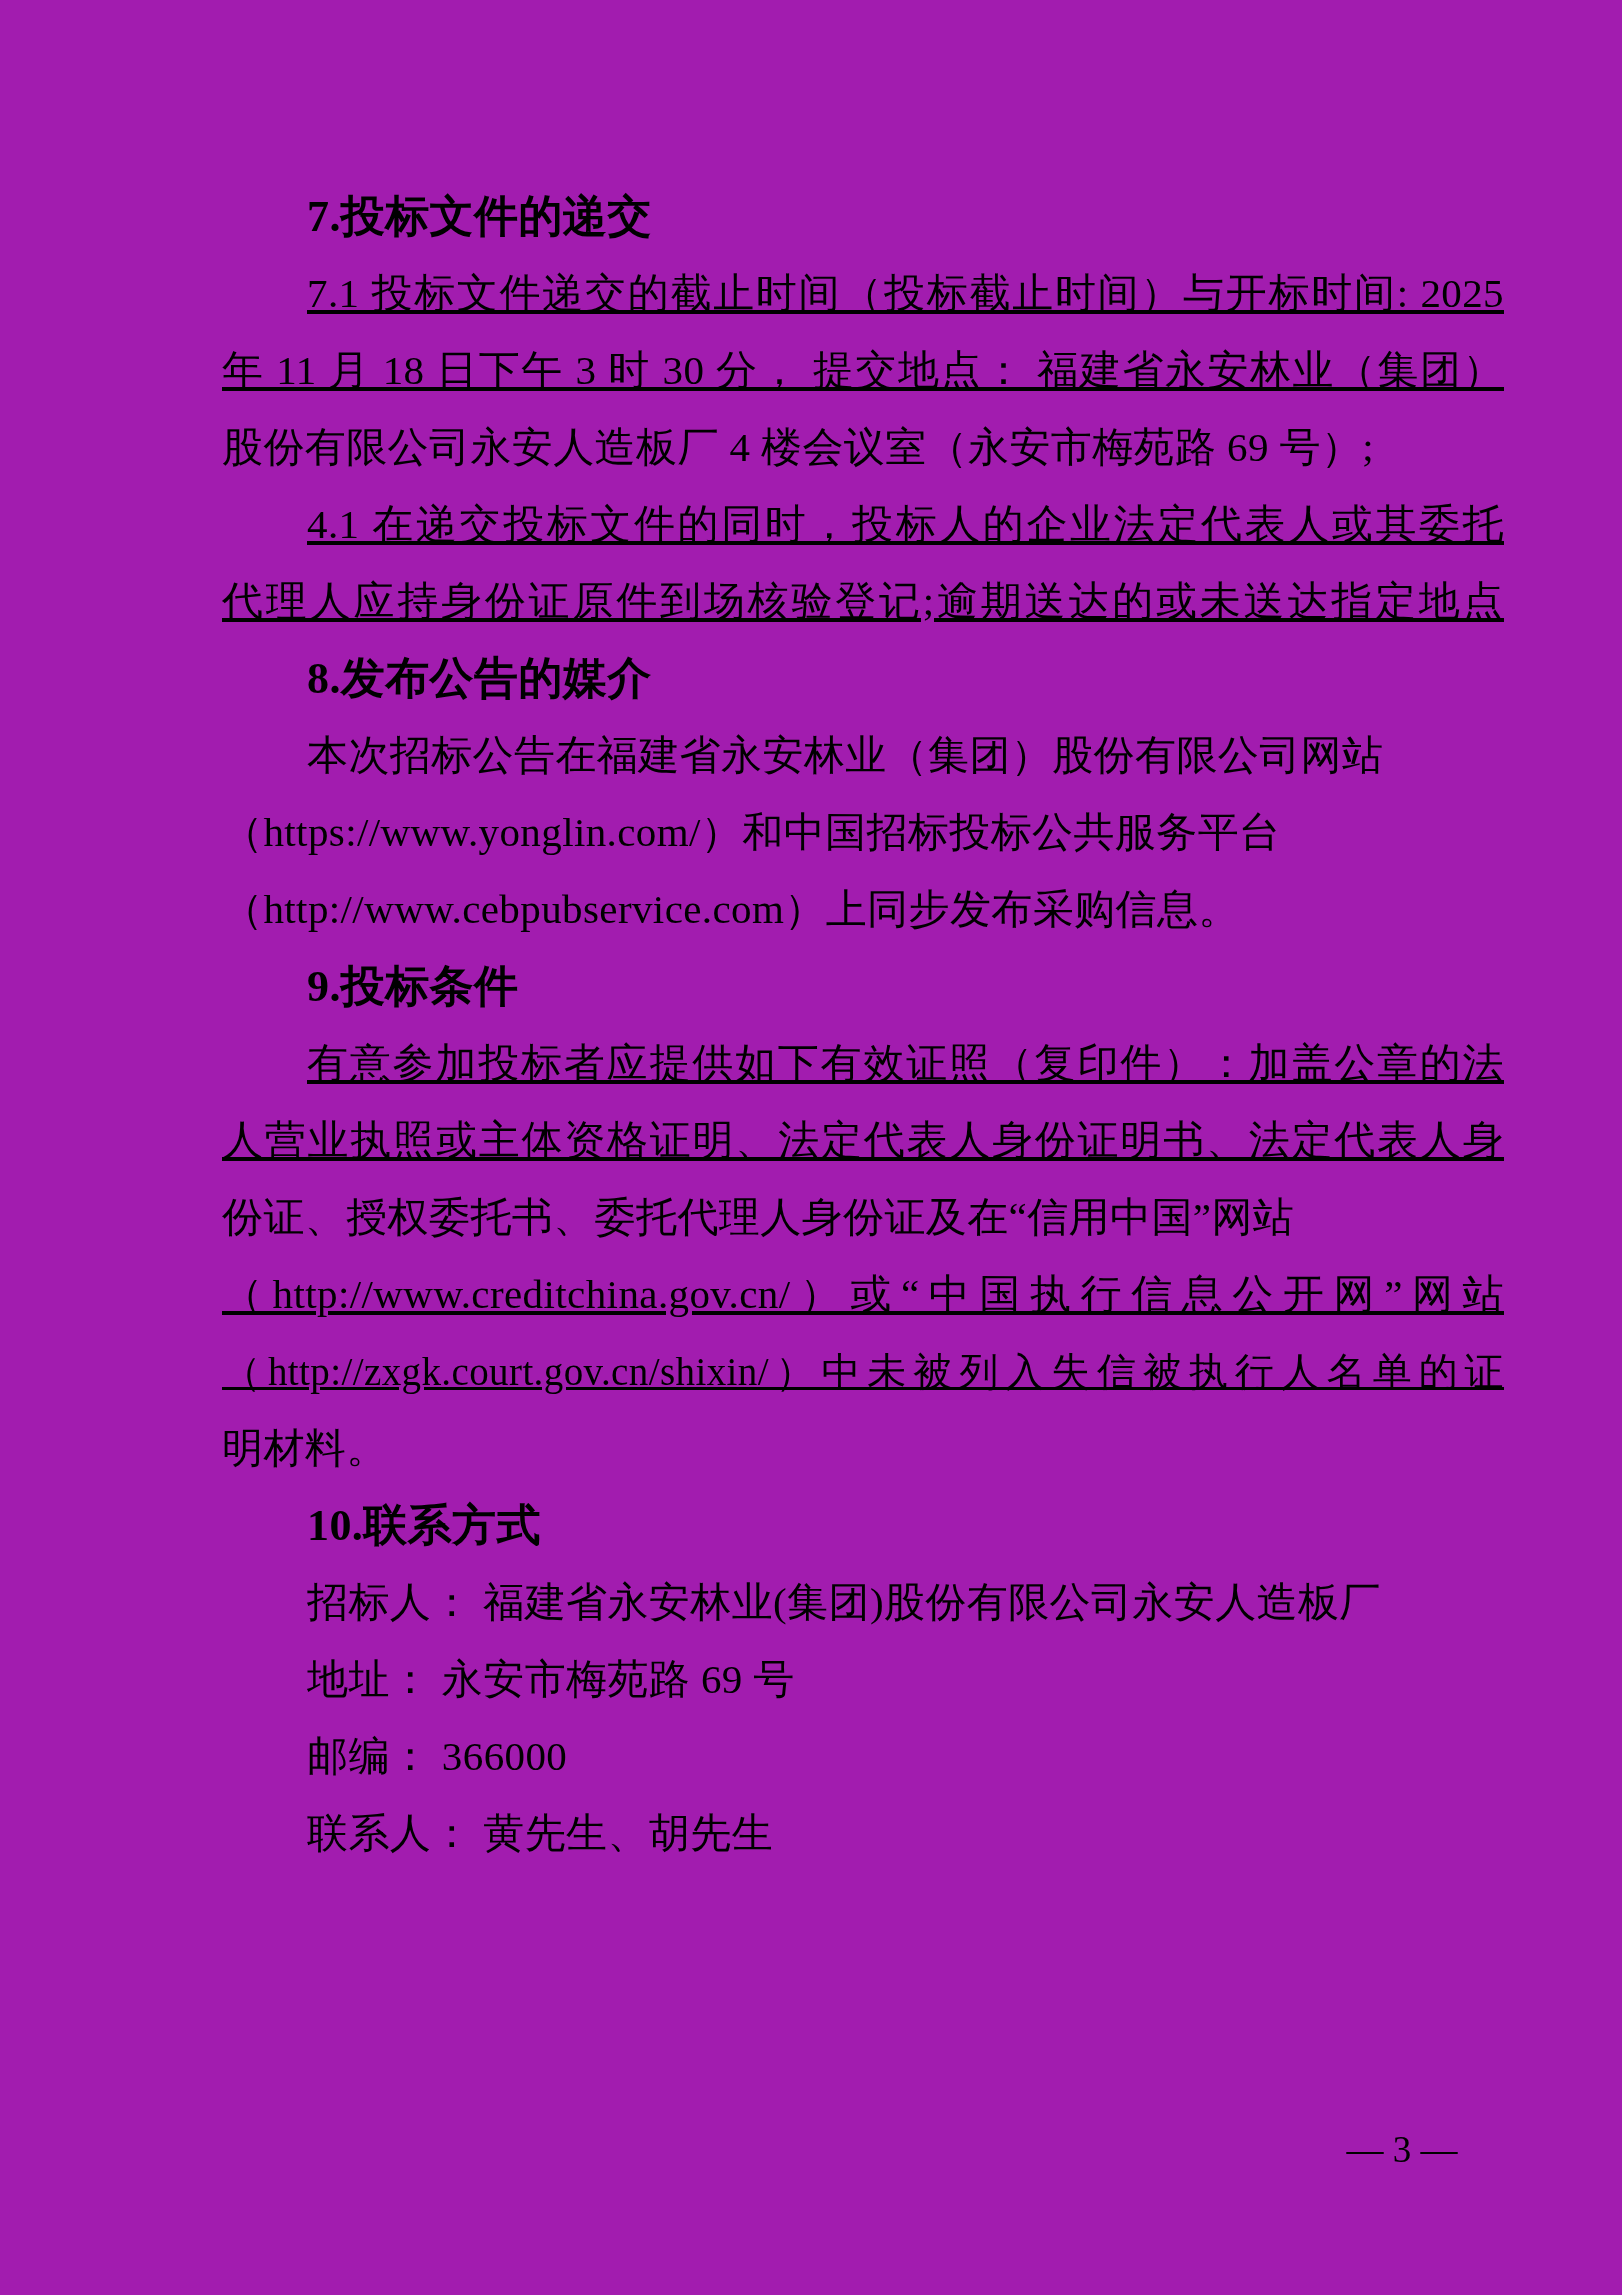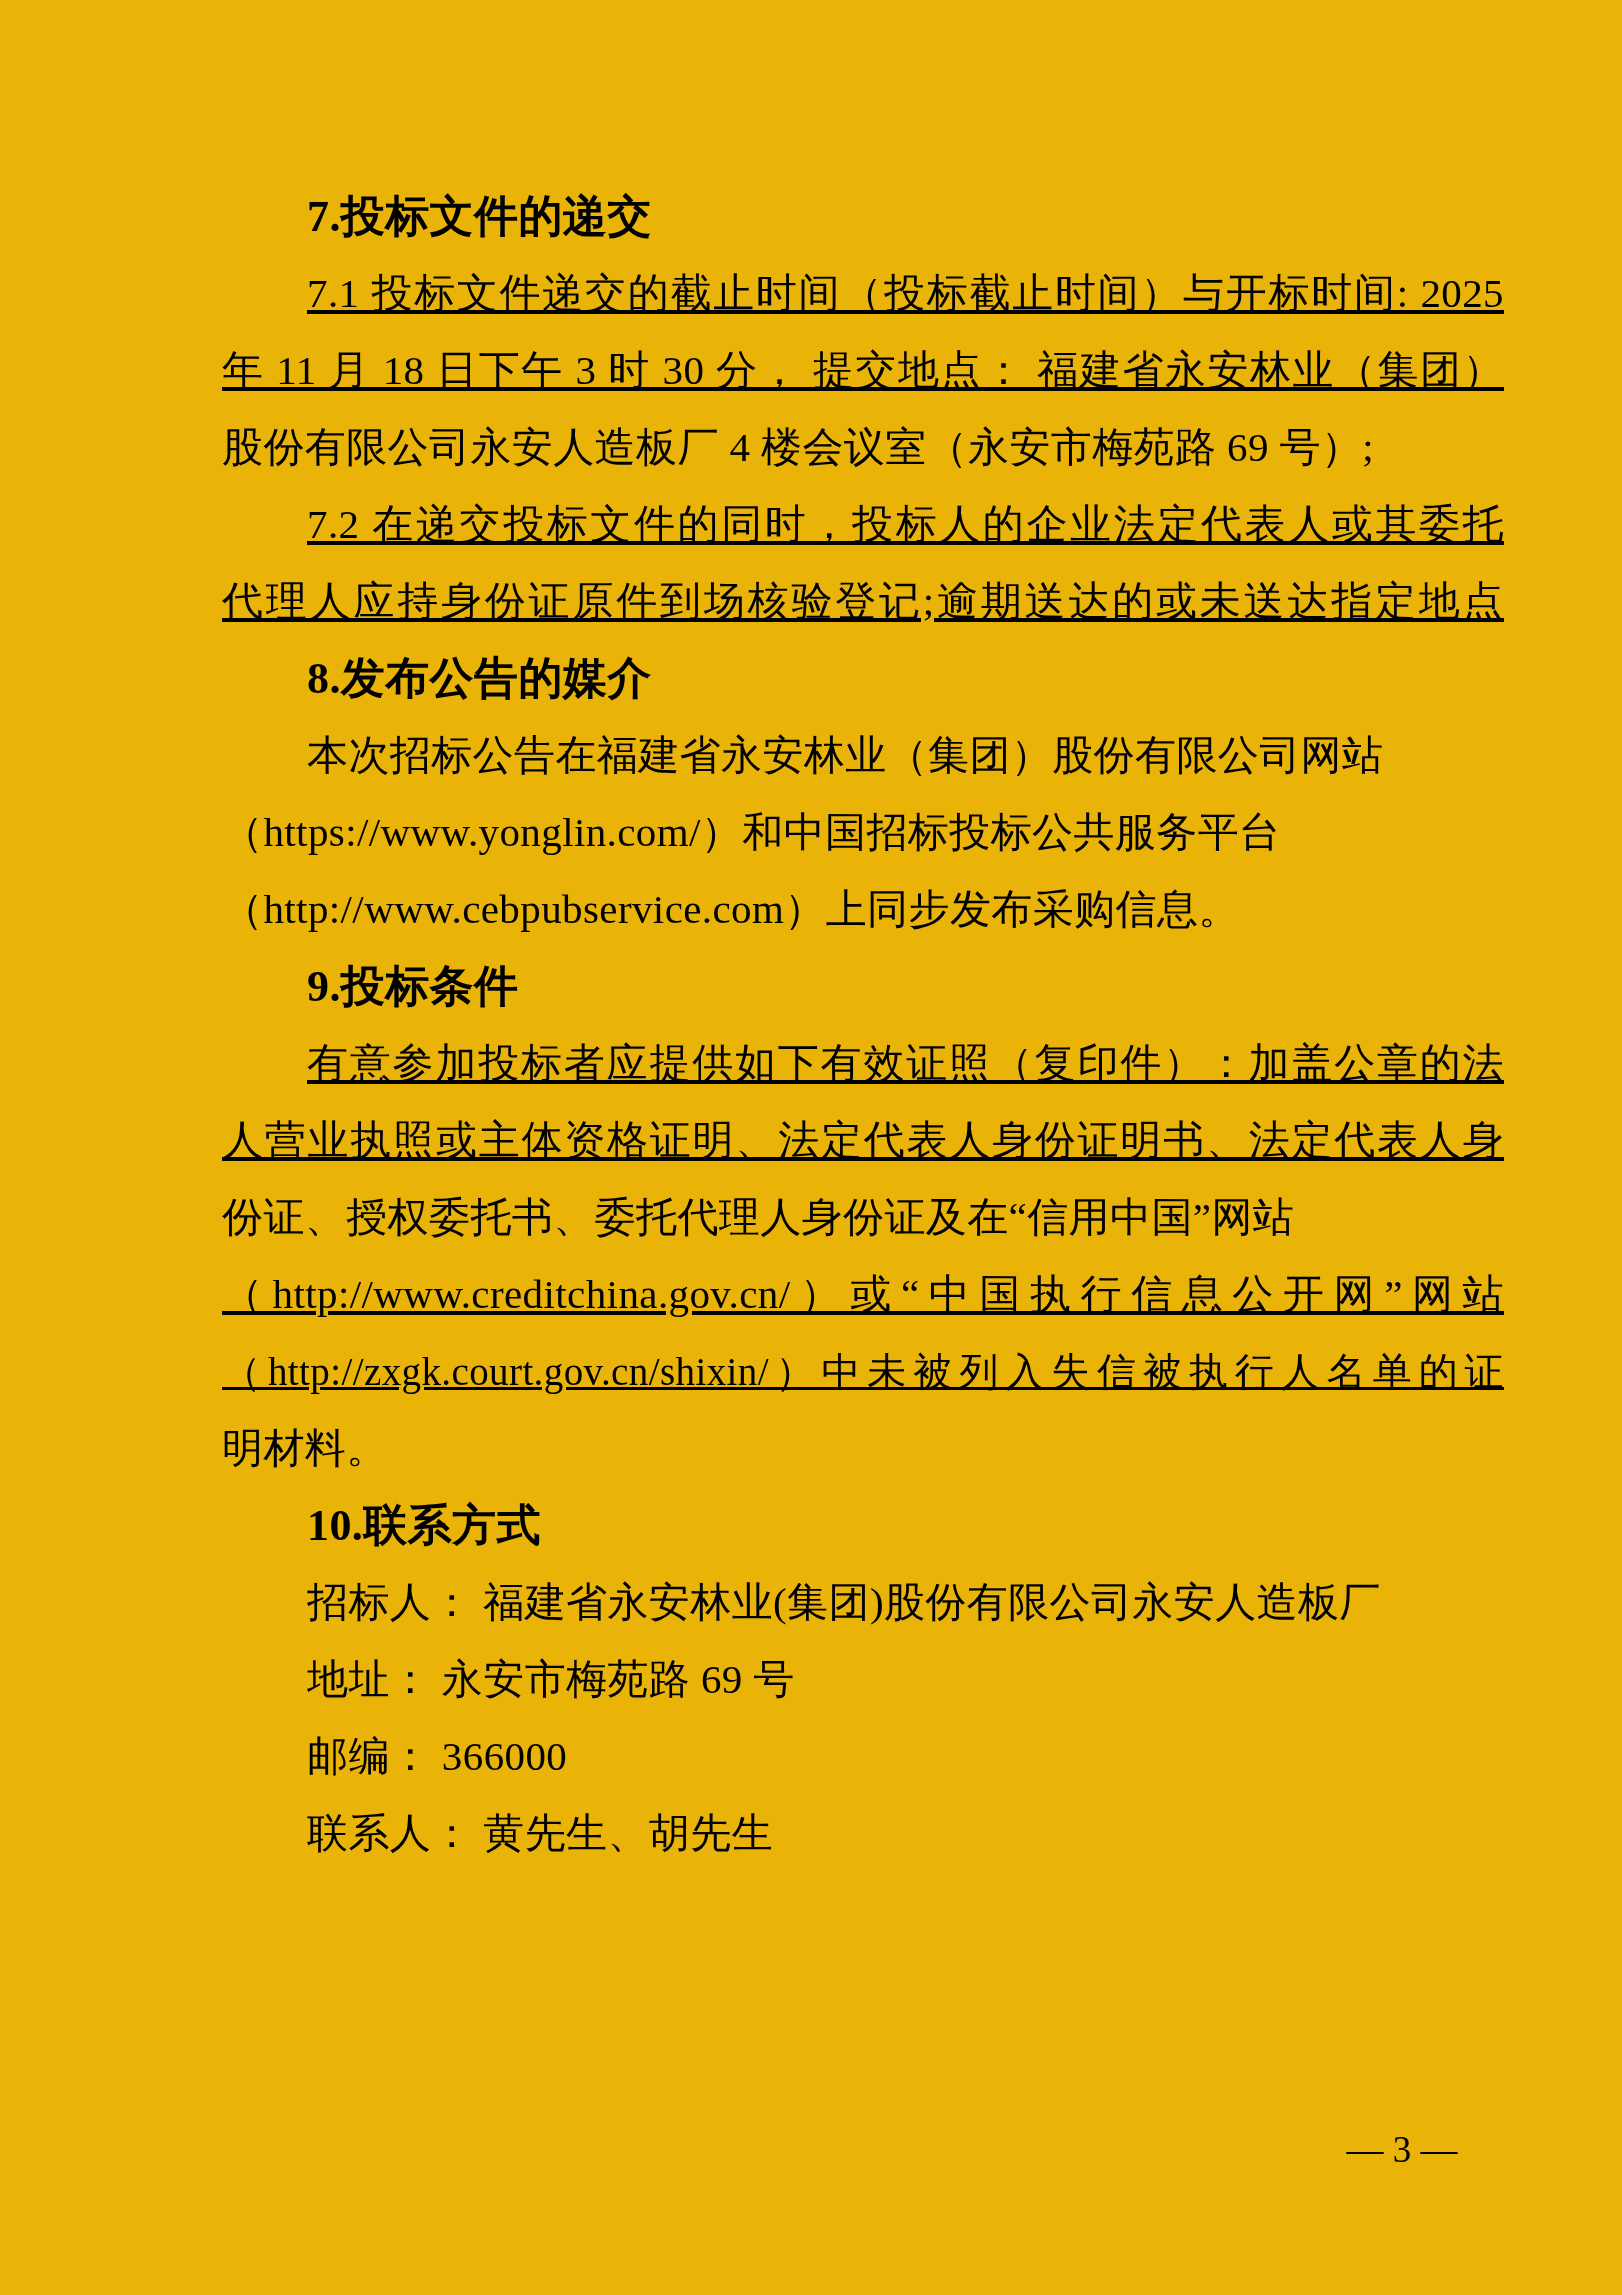--- a/index.html
+++ b/index.html
@@ -4,21 +4,21 @@
 <style>
   html, body {
     margin: 0;
     padding: 0;
     background: #ffffff;
   }
   .page {
     position: relative;
     width: 1623px;
     height: 2295px;
-    background: #eab308;
+    background: #a21caf;
     color: #000000;
     font-family: "Liberation Serif", "DejaVu Serif", serif;
     overflow: hidden;
   }
   .content {
     position: absolute;
     left: 222px;
     top: 178px;
     width: 1282px;
   }
@@ -57,21 +57,21 @@
 </style>
 </head>
 <body>
 
 <div class="page">
   <div class="content">
     <div class="line heading indent">7.投标文件的递交</div>
     <div class="line indent stretch">7.1 投标文件递交的截止时间（投标截止时间）与开标时间: 2025</div>
     <div class="line stretch">年 11 月 18 日下午 3 时 30 分， 提交地点： 福建省永安林业（集团）</div>
     <div class="line">股份有限公司永安人造板厂 4 楼会议室（永安市梅苑路 69 号）;</div>
-    <div class="line indent stretch">7.2 在递交投标文件的同时，投标人的企业法定代表人或其委托</div>
+    <div class="line indent stretch">4.1 在递交投标文件的同时，投标人的企业法定代表人或其委托</div>
     <div class="line stretch">代理人应持身份证原件到场核验登记;逾期送达的或未送达指定地点</div>
     <div class="line heading indent">8.发布公告的媒介</div>
     <div class="line indent">本次招标公告在福建省永安林业（集团）股份有限公司网站</div>
     <div class="line">（https://www.yonglin.com/）和中国招标投标公共服务平台</div>
     <div class="line">（http://www.cebpubservice.com）上同步发布采购信息。</div>
     <div class="line heading indent">9.投标条件</div>
     <div class="line indent stretch">有意参加投标者应提供如下有效证照（复印件）：加盖公章的法</div>
     <div class="line stretch">人营业执照或主体资格证明、法定代表人身份证明书、法定代表人身</div>
     <div class="line">份证、授权委托书、委托代理人身份证及在“信用中国”网站</div>
     <div class="line stretch">（http://www.creditchina.gov.cn/）或“中国执行信息公开网”网站</div>

